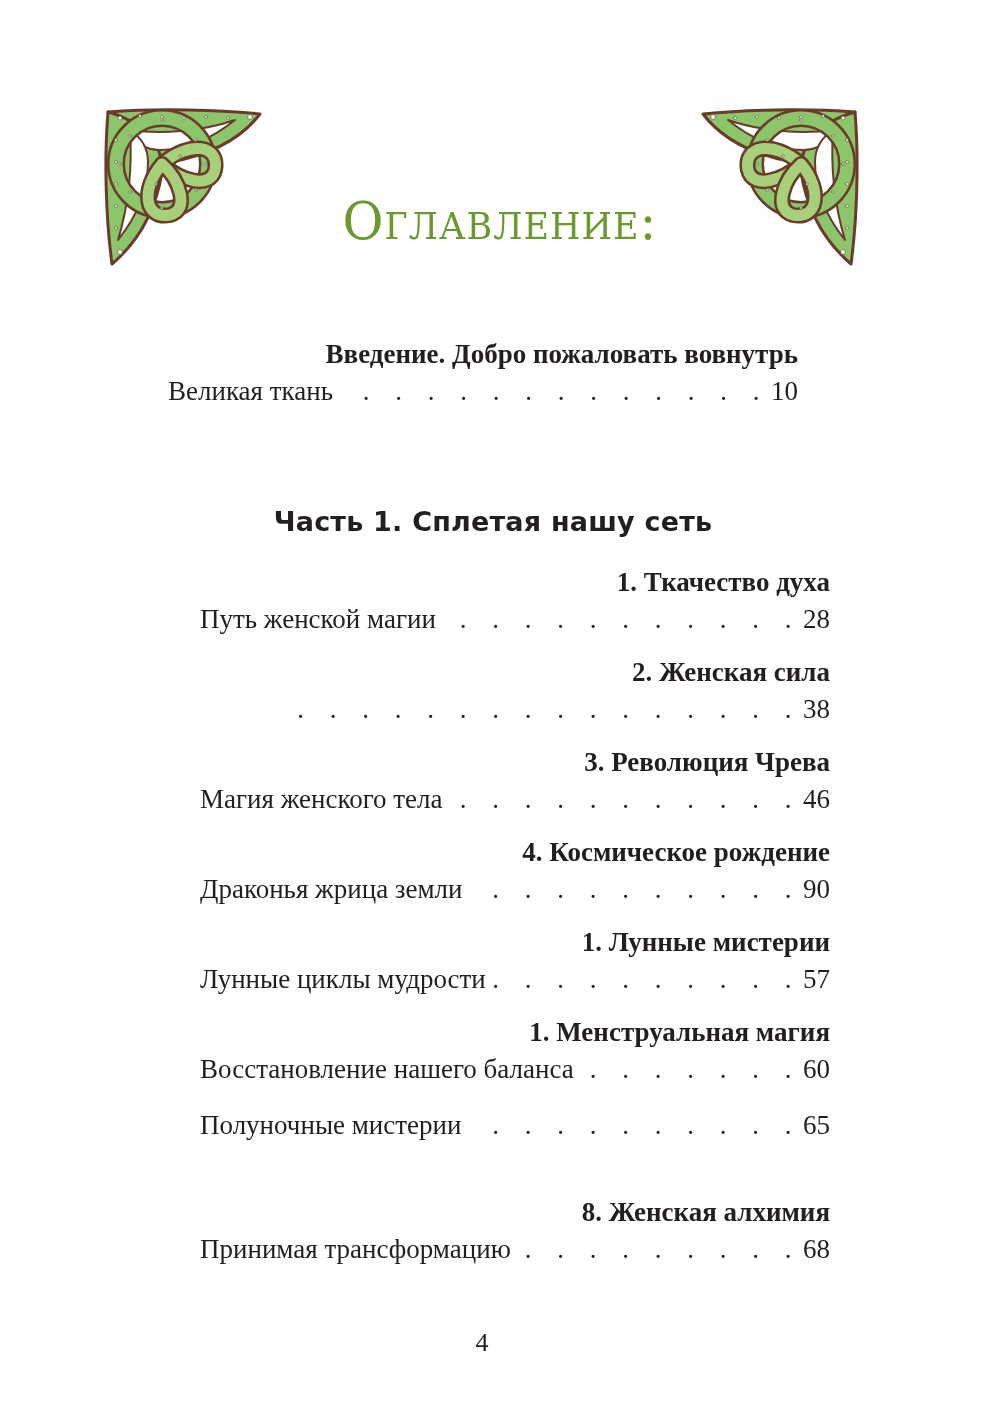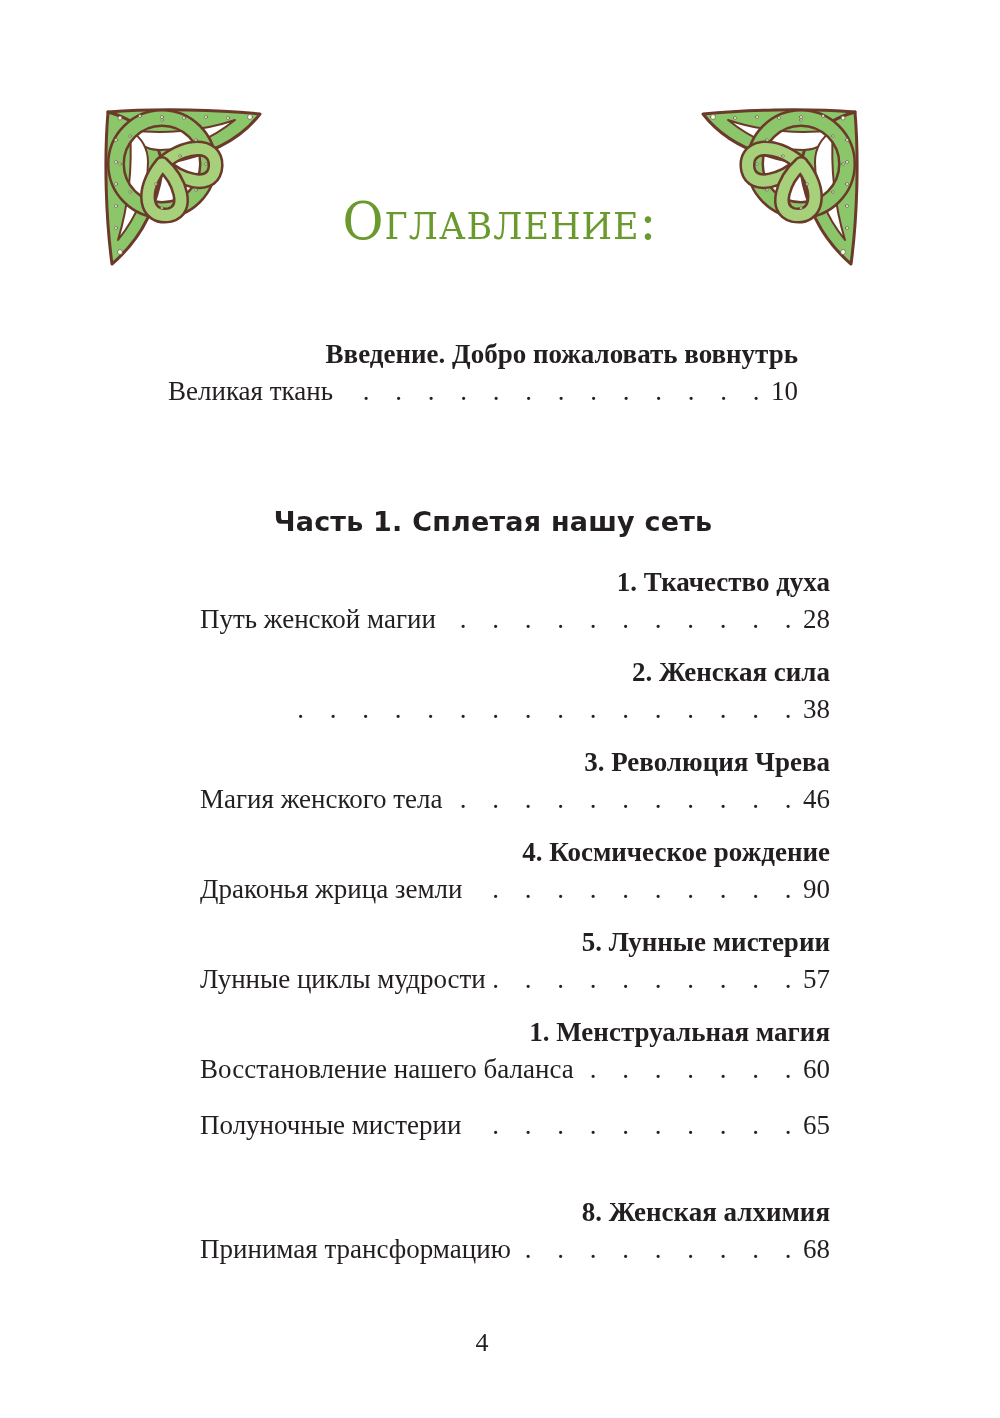--- a/index.html
+++ b/index.html
@@ -238,21 +238,21 @@
   </div>
   <div class="chapter">
     <div class="entry-title">4. Космическое рождение</div>
     <div class="entry-line">
       <span class="label">Драконья жрица земли</span>
       <span class="dots">. . . . . . . . . . . . . . . . . . . . . .</span>
       <span class="page">90</span>
     </div>
   </div>
   <div class="chapter">
-    <div class="entry-title">5. Лунные мистерии</div>
+    <div class="entry-title">1. Лунные мистерии</div>
     <div class="entry-line">
       <span class="label">Лунные циклы мудрости</span>
       <span class="dots">. . . . . . . . . . . . . . . . . . . . . .</span>
       <span class="page">57</span>
     </div>
   </div>
   <div class="chapter">
     <div class="entry-title">1. Менструальная магия</div>
     <div class="entry-line">
       <span class="label">Восстановление нашего баланса</span>

